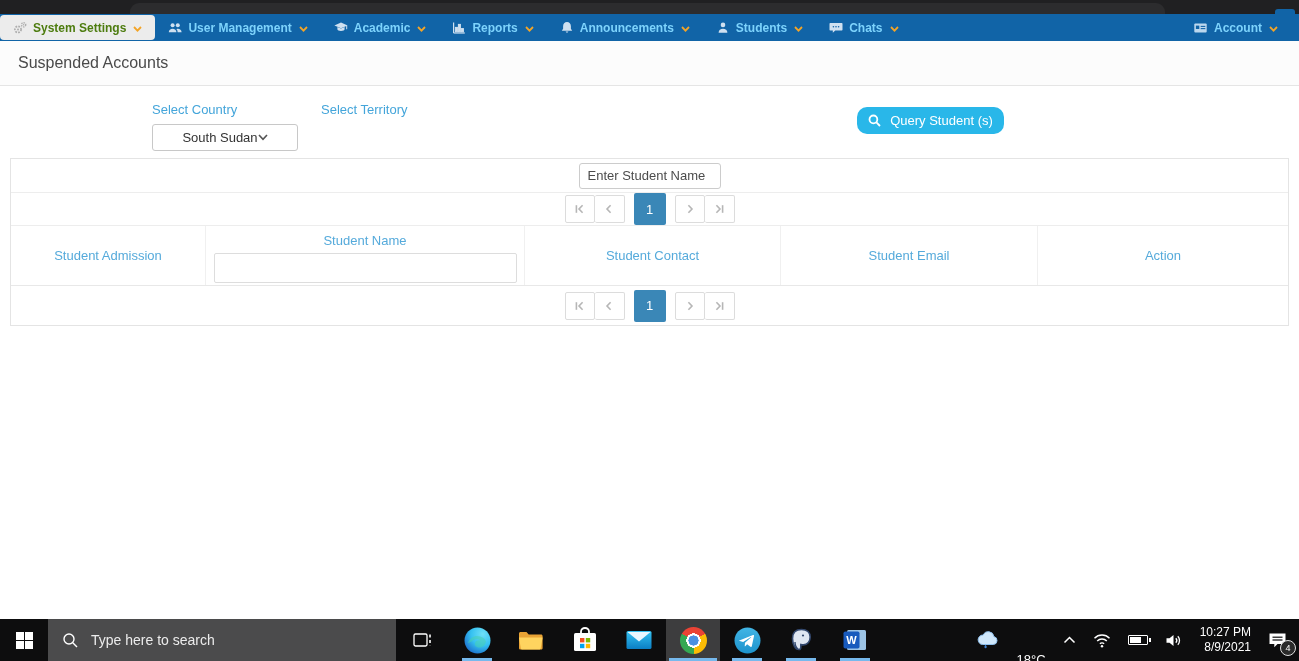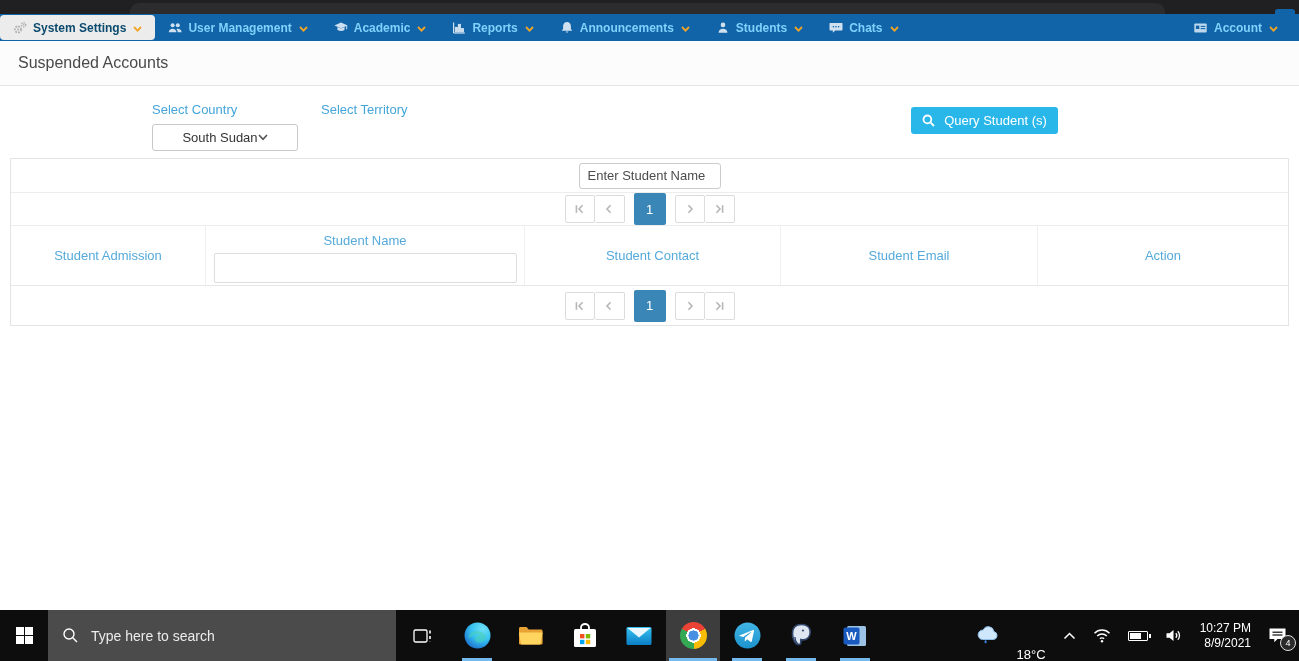--- a/index.html
+++ b/index.html
@@ -9,39 +9,39 @@
   
   .browser-strip { position:absolute; top:0; left:0; right:0; height:14px; background:#202022; }
   .browser-tab { position:absolute; left:130px; width:1035px; top:3px; bottom:0; background:#2c2c2e; border-radius:9px 9px 0 0; }
   .strip-notch { position:absolute; right:4px; bottom:0; width:20px; height:5px; background:#1164a7; border-radius:3px 3px 0 0; }
 
   
   .navbar { position:absolute; top:14px; left:0; right:0; height:27px; background:#1164a7; display:flex; align-items:center; }
   .nav-item { display:flex; align-items:center; gap:6px; padding:0 13px; height:100%; color:#7dd3fc; font-size:12px; font-weight:bold; cursor:pointer; white-space:nowrap; }
   .nav-icon { display:flex; color:#cfe0f0; }
   .nav-caret { display:flex; color:#f3a427; margin-left:1px; margin-top:2px; }
-  .nav-item.active { background:#ececec; border-radius:4px; height:25px; margin:1px 0; color:#0c4a6e; }
+  .nav-item.active { background:#ececec; border-radius:4px; height:25px; margin:1px 0; color:#4d7c0f; }
   .nav-item.active .nav-icon { color:#aeaeae; }
   .nav-item.account { margin-left:auto; margin-right:8px; }
   .nav-item.account .nav-icon { color:#bcd7ee; }
 
   
   .title-bar { position:absolute; top:41px; left:0; right:0; height:45px; background:#fcfcfc; border-bottom:1px solid #e5e5e5; display:flex; align-items:center; padding-left:18px; }
   .title-bar h1 { font-size:16px; font-weight:normal; color:#4a4a4a; }
 
   
   .filters { position:absolute; top:86px; left:0; right:0; height:72px; background:#fff; }
   .filter-label { position:absolute; font-size:13px; color:#44a5da; }
   .lab-country { left:152px; top:16px; }
   .lab-territory { left:321px; top:16px; }
   .select { position:absolute; top:38px; width:146px; height:27px; border:1px solid #c8c8c8; border-radius:3px; background:#fff; display:flex; align-items:center; justify-content:center; padding:0 9px; font-size:13px; color:#333; cursor:pointer; }
   .sel-country { left:152px; }
   .sel-territory { left:321px; }
   .sel-caret { display:flex; color:#555; }
-  .query-btn { position:absolute; left:911px; top:21px; width:147px; height:27px; background:#29b7e9; border:none; border-radius:3px; color:#fff; font-size:13px; font-family:inherit; display:flex; align-items:center; justify-content:center; gap:9px; cursor:pointer; }
+  .query-btn { position:absolute; left:857px; top:21px; width:147px; height:27px; background:#29b7e9; border:none; border-radius:10px; color:#fff; font-size:13px; font-family:inherit; display:flex; align-items:center; justify-content:center; gap:9px; cursor:pointer; }
 
   
   .panel { position:absolute; top:158px; left:10px; width:1279px; border:1px solid #e4e4e4; background:#fff; }
   .search-row { height:34px; display:flex; align-items:center; justify-content:center; border-bottom:1px solid #ededed; }
   .search-row input { width:142px; height:26px; border:1px solid #ccc; border-radius:3px; padding:0 8px; font-size:13px; color:#333; font-family:inherit; }
   .search-row input::placeholder { color:#4c4c4c; opacity:1; }
   .pager-row { height:33px; display:flex; align-items:center; justify-content:center; border-bottom:1px solid #ededed; }
   .pager-row.bottom { height:39px; border-bottom:none; }
   .pager { display:flex; align-items:center; }
   .pg-group { display:flex; }
@@ -55,21 +55,21 @@
   .th-admission { width:194px; }
   .th-name { width:319px; justify-content:flex-start; padding-top:7px; gap:5px; }
   .th-contact { width:256px; }
   .th-email { width:257px; }
   .th-action { flex:1; }
   .th-name input { width:303px; height:30px; border:1px solid #ddd; border-radius:2px; font-family:inherit; font-size:13px; padding:0 6px; color:#333; }
 
   .empty-row { height:28px; display:flex; align-items:center; padding-left:9px; font-size:13px; color:#555; border-bottom:1px solid #ededed; }
 
   
-  .taskbar { position:absolute; left:0; bottom:0; width:100%; height:51px; background:#0d0d0e; display:flex; align-items:stretch; color:#fff; }
+  .taskbar { position:absolute; left:0; bottom:0; width:100%; height:42px; background:#0d0d0e; display:flex; align-items:stretch; color:#fff; }
   .tb-start { width:48px; display:flex; align-items:center; justify-content:center; cursor:pointer; }
   .tb-search { width:348px; background:#4b4b4c; display:flex; align-items:center; gap:12px; padding-left:14px; cursor:text; }
   .tb-search span { color:#ececec; font-size:14px; }
   .tb-cell { width:54px; display:flex; align-items:center; justify-content:center; position:relative; cursor:pointer; }
   .tb-cell.active-app { background:#3d3d3e; }
   .tb-underline { position:absolute; bottom:0; left:12px; right:12px; height:3px; background:#76b9ed; }
   .active-app .tb-underline { left:3px; right:3px; }
   .icon-chrome { width:27px; height:27px; border-radius:50%;
      background: radial-gradient(circle at center, #4a90e2 0 26%, #fff 27% 37%, rgba(0,0,0,0) 38%),
                  conic-gradient(from -60deg, #ea4335 0 120deg, #fbbc05 120deg 240deg, #34a853 240deg 360deg); }

